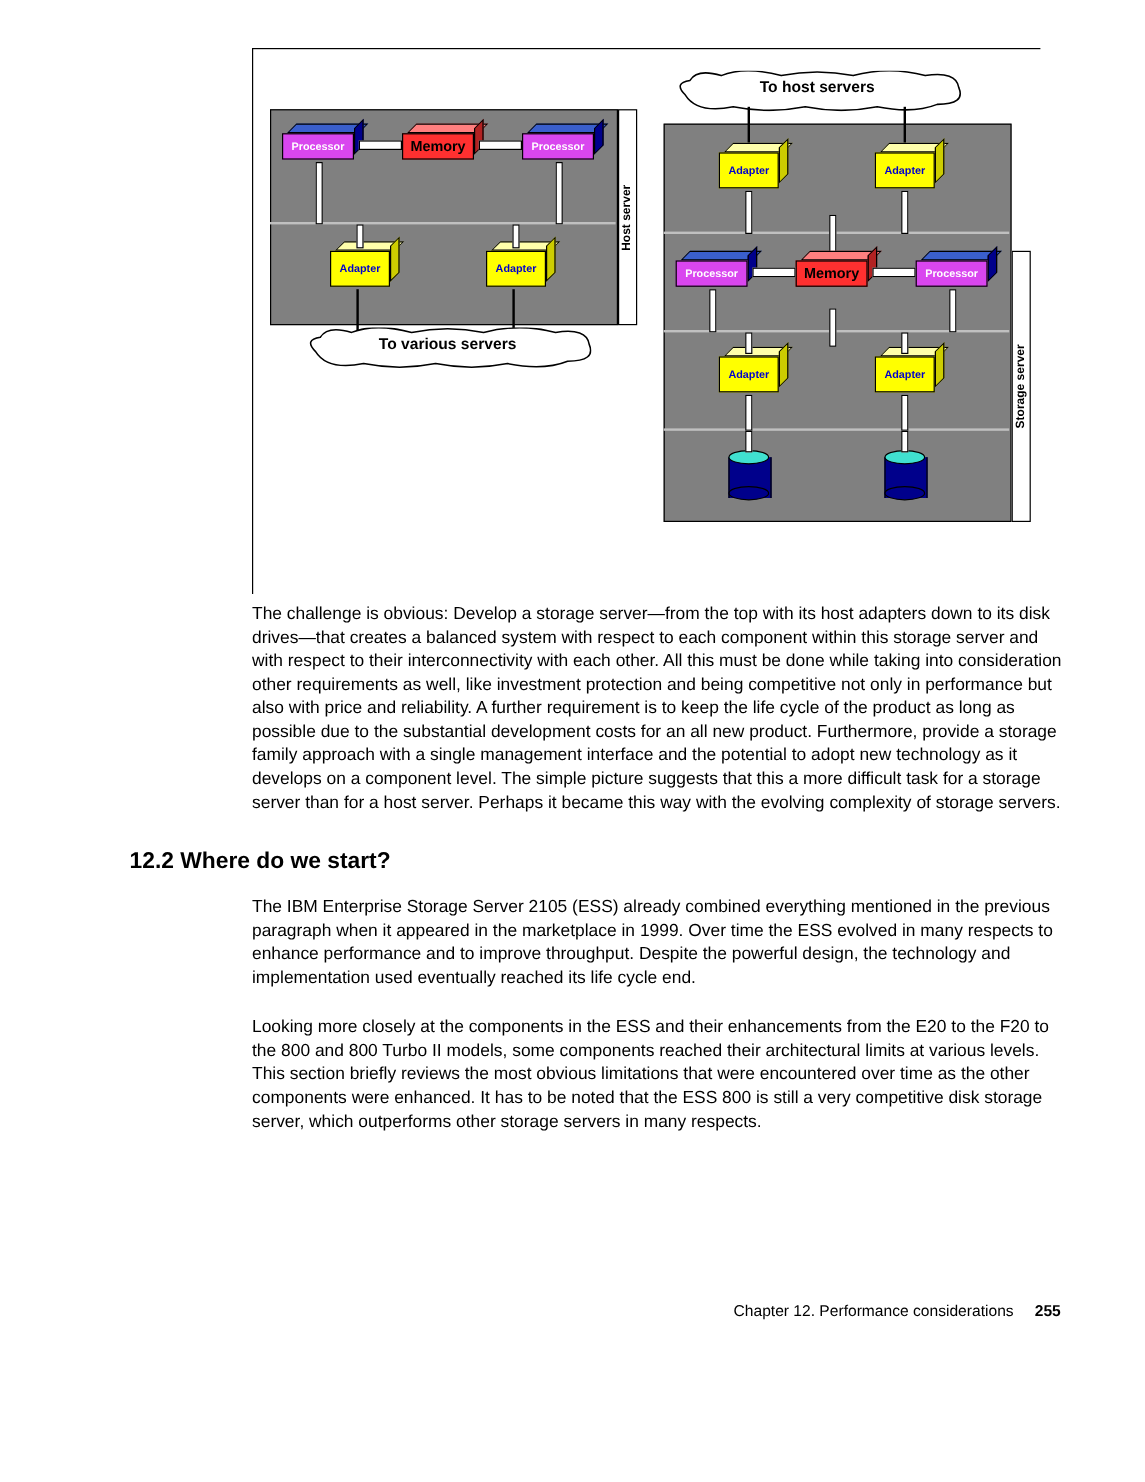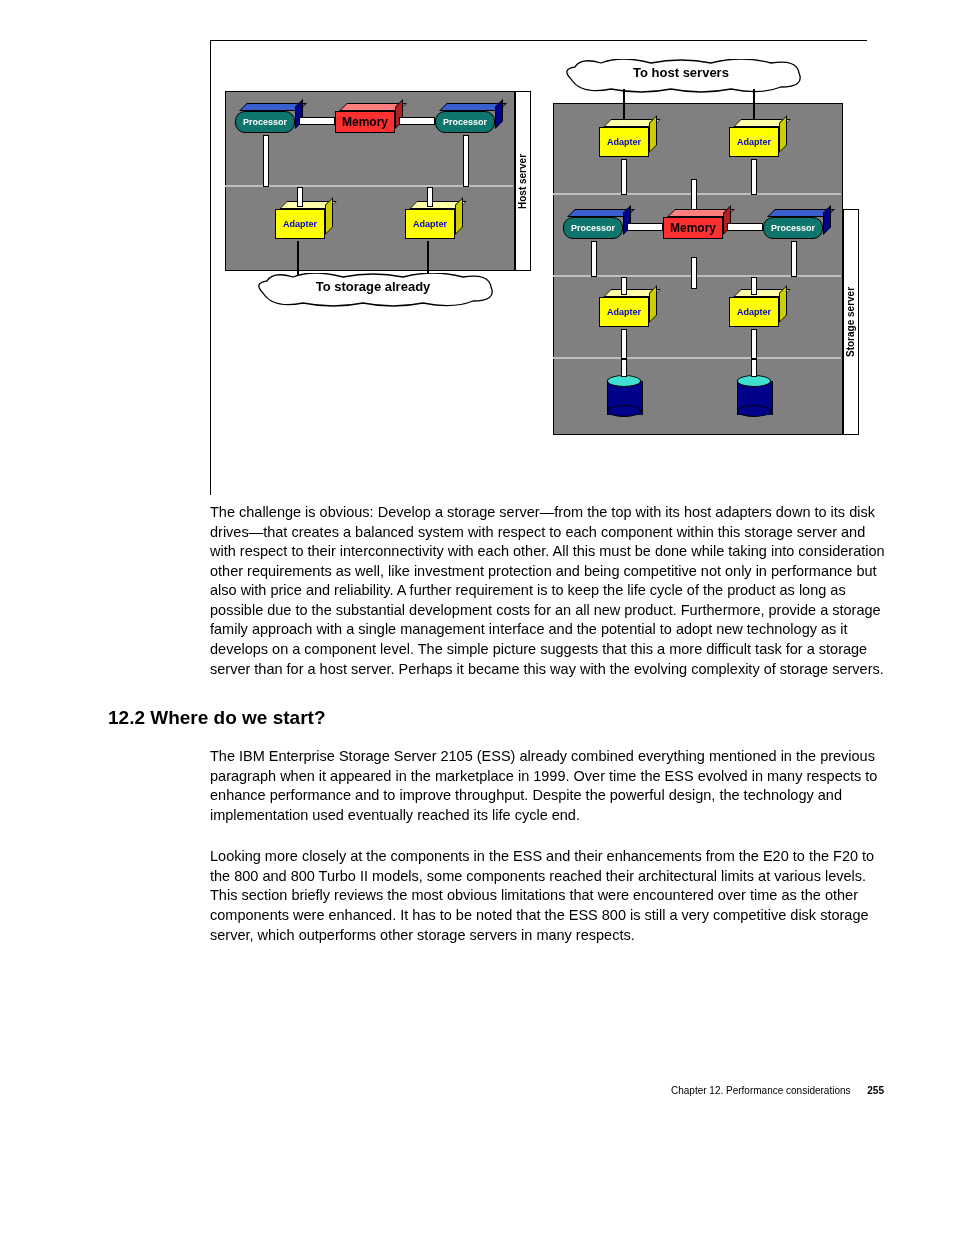--- a/index.html
+++ b/index.html
@@ -38,21 +38,21 @@
     margin-bottom: 22px;
     text-align: left;
   }
   h2.section {
     font-size: 19px;
     font-weight: bold;
     margin: 28px 0 18px 48px;
   }
   .footer {
     margin-top: 140px;
-    font-size: 10px;
+    font-size: 13px;
     text-align: right;
     padding-right: 10px;
   }
   .footer .page-num { font-weight: bold; margin-left: 14px; }
 
   
   .diagram {
     position: relative;
     width: 100%;
     height: 100%;
@@ -119,21 +119,21 @@
     position: relative;
     width: 100%; height: 100%;
     border: 1px solid #000;
     box-sizing: border-box;
     display: flex;
     align-items: center;
     justify-content: center;
   }
   .proc .top { background: #3a5fcd; }
   .proc .side { background: #00008b; }
-  .proc .front { background: #0f766e; color: #fff; border-radius: 10px; }
+  .proc .front { background: #d946ef; color: #fff; }
   .mem .top { background: #ff7f7f; }
   .mem .side { background: #b22222; }
   .mem .front { background: #ff3030; color: #000; font-size: 12px; }
   .adp .top { background: #ffffaa; }
   .adp .side { background: #cdcd00; }
   .adp .front { background: #ffff00; color: #0000cd; }
 
   .cyl {
     position: absolute;
     width: 34px; height: 40px;
@@ -223,21 +223,21 @@
       </div>
       <div class="bus" style="left:78px; top:130px; width:4px; height:18px;"></div>
       <div class="bus" style="left:208px; top:130px; width:4px; height:18px;"></div>
       <div class="dline" style="left:78px; top:184px; height:34px;"></div>
       <div class="dline" style="left:208px; top:184px; height:34px;"></div>
 
       <div class="cloud cloud-storage">
         <svg width="240" height="34" viewBox="0 0 240 34">
           <path d="M10 20 Q0 10 14 8 Q20 -2 40 4 Q60 -4 90 4 Q120 -2 150 4 Q180 -4 210 4 Q236 0 238 14 Q244 28 220 28 Q200 36 170 30 Q140 36 110 30 Q80 36 50 30 Q20 36 10 20 Z" fill="#fff" stroke="#000" stroke-width="1.3"></path>
         </svg>
-        <span>To storage already</span>
+        <span>To various servers</span>
       </div>
 
       <div class="vert-label vert-host">Host server</div>
 
       <div class="storage-panel"></div>
       <div class="hline" style="left:334px; top:136px; width:288px;"></div>
       <div class="hline" style="left:334px; top:218px; width:288px;"></div>
       <div class="hline" style="left:334px; top:300px; width:288px;"></div>
 
       <div class="cloud cloud-hosts">

